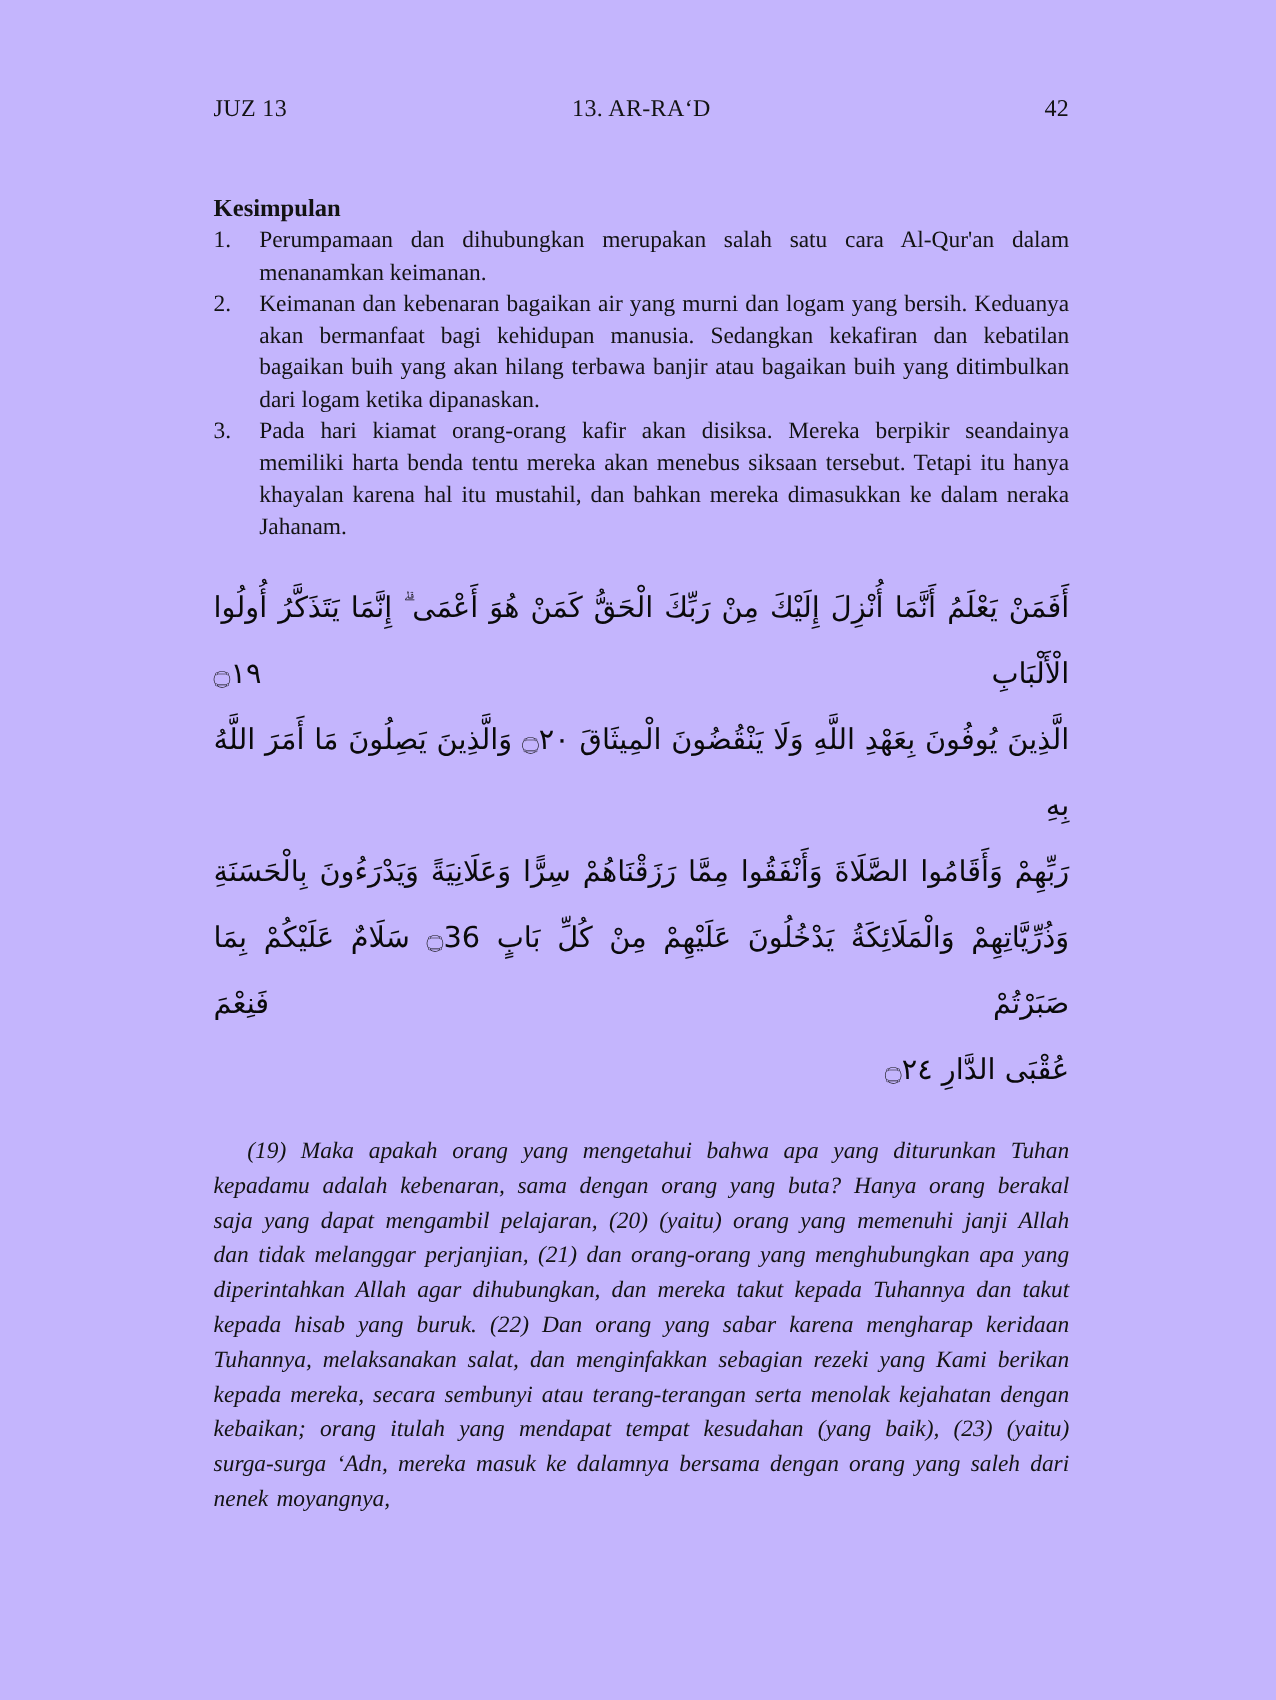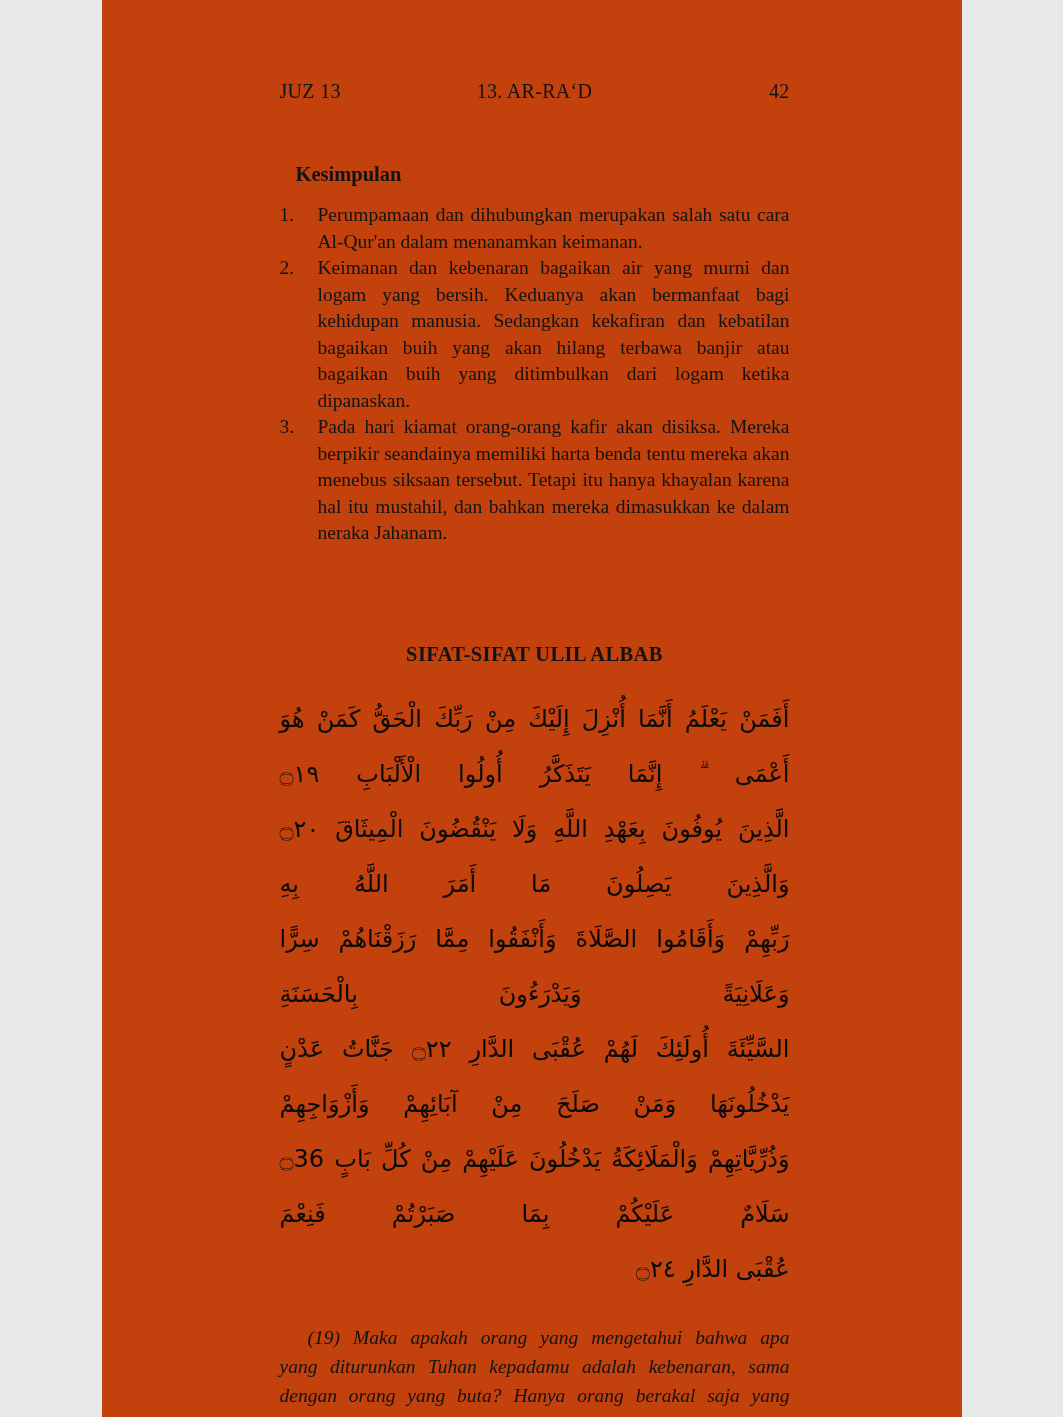--- a/index.html
+++ b/index.html
@@ -2,24 +2,24 @@
 <html lang="id"><head>
 <meta charset="utf-8">
 <style>
   html, body {
     margin: 0;
     padding: 0;
     background: #e8e8e8;
   }
   .page {
     position: relative;
-    width: 860px;
+    width: 1063px;
     height: 1417px;
     margin: 0 auto;
-    background: #c2410c;
+    background: #c4b5fd;
     box-sizing: border-box;
     padding: 80px 172px 40px 178px;
     font-family: "Liberation Serif", "DejaVu Serif", serif;
     color: #131313;
     overflow: hidden;
   }
 
   
   .page-header {
     display: flex;
@@ -27,21 +27,21 @@
     font-size: 20px;
     letter-spacing: 0.3px;
   }
   .page-header .hdr-left  { flex: 1 0 0; text-align: left;  }
   .page-header .hdr-center{ flex: 2 0 0; text-align: center;}
   .page-header .hdr-right { flex: 1 0 0; text-align: right; }
 
   
   .kesimpulan { margin-top: 60px; }
   .block-title {
-    margin: 16px;
+    margin: 0;
     font-size: 20.5px;
     font-weight: bold;
   }
   .numbered-list {
     margin: 2px 0 0 0;
     padding: 0;
     list-style: none;
   }
   .list-item {
     display: flex;
@@ -118,27 +118,25 @@
         <span class="num">2.</span>
         <span class="txt">Keimanan dan kebenaran bagaikan air yang murni dan logam yang bersih. Keduanya akan bermanfaat bagi kehidupan manusia. Sedangkan kekafiran dan kebatilan bagaikan buih yang akan hilang terbawa banjir atau bagaikan buih yang ditimbulkan dari logam ketika dipanaskan.</span>
       </li>
       <li class="list-item">
         <span class="num">3.</span>
         <span class="txt">Pada hari kiamat orang-orang kafir akan disiksa. Mereka berpikir seandainya memiliki harta benda tentu mereka akan menebus siksaan tersebut. Tetapi itu hanya khayalan karena hal itu mustahil, dan bahkan mereka dimasukkan ke dalam neraka Jahanam.</span>
       </li>
     </ol>
   </section>
 
-  <h2 class="section-title">SIFAT-SIFAT ULIL ALBAB</h2>
 
   <div class="arabic" dir="rtl" lang="ar">
     <div class="arabic-line">أَفَمَنْ يَعْلَمُ أَنَّمَا أُنْزِلَ إِلَيْكَ مِنْ رَبِّكَ الْحَقُّ كَمَنْ هُوَ أَعْمَى ۗ إِنَّمَا يَتَذَكَّرُ أُولُوا الْأَلْبَابِ ۝١٩</div>
     <div class="arabic-line">الَّذِينَ يُوفُونَ بِعَهْدِ اللَّهِ وَلَا يَنْقُضُونَ الْمِيثَاقَ ۝٢٠ وَالَّذِينَ يَصِلُونَ مَا أَمَرَ اللَّهُ بِهِ</div>
     <div class="arabic-line">رَبِّهِمْ وَأَقَامُوا الصَّلَاةَ وَأَنْفَقُوا مِمَّا رَزَقْنَاهُمْ سِرًّا وَعَلَانِيَةً وَيَدْرَءُونَ بِالْحَسَنَةِ</div>
-    <div class="arabic-line">السَّيِّئَةَ أُولَئِكَ لَهُمْ عُقْبَى الدَّارِ ۝٢٢ جَنَّاتُ عَدْنٍ يَدْخُلُونَهَا وَمَنْ صَلَحَ مِنْ آبَائِهِمْ وَأَزْوَاجِهِمْ</div>
     <div class="arabic-line">وَذُرِّيَّاتِهِمْ وَالْمَلَائِكَةُ يَدْخُلُونَ عَلَيْهِمْ مِنْ كُلِّ بَابٍ ۝36 سَلَامٌ عَلَيْكُمْ بِمَا صَبَرْتُمْ فَنِعْمَ</div>
     <div class="arabic-line">عُقْبَى الدَّارِ ۝٢٤</div>
   </div>
 
   <section class="terjemah">
     <p class="terjemah-text">(19) Maka apakah orang yang mengetahui bahwa apa yang diturunkan Tuhan kepadamu adalah kebenaran, sama dengan orang yang buta? Hanya orang berakal saja yang dapat mengambil pelajaran, (20) (yaitu) orang yang memenuhi janji Allah dan tidak melanggar perjanjian, (21) dan orang-orang yang menghubungkan apa yang diperintahkan Allah agar dihubungkan, dan mereka takut kepada Tuhannya dan takut kepada hisab yang buruk. (22) Dan orang yang sabar karena mengharap keridaan Tuhannya, melaksanakan salat, dan menginfakkan sebagian rezeki yang Kami berikan kepada mereka, secara sembunyi atau terang-terangan serta menolak kejahatan dengan kebaikan; orang itulah yang mendapat tempat kesudahan (yang baik), (23) (yaitu) surga-surga ‘Adn, mereka masuk ke dalamnya bersama dengan orang yang saleh dari nenek moyangnya,</p>
   </section>
 
 </div>
 

